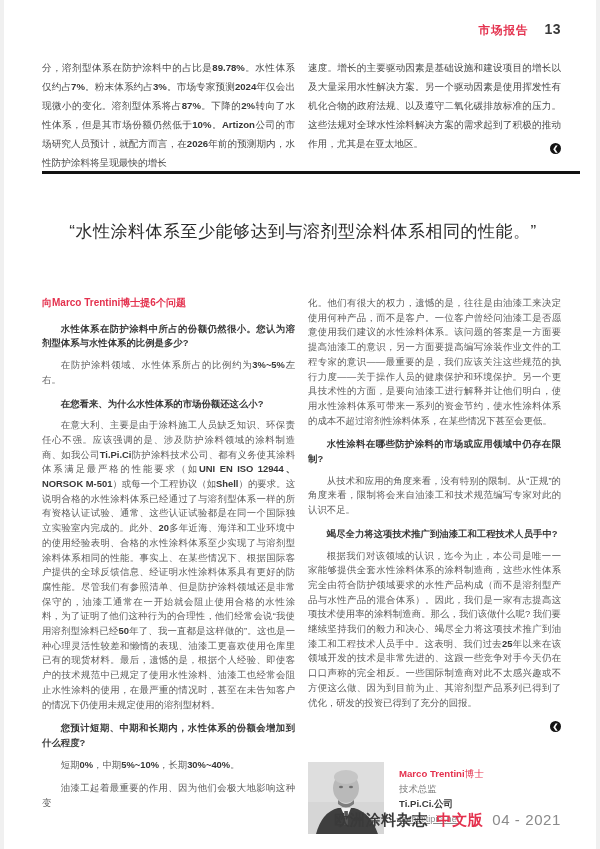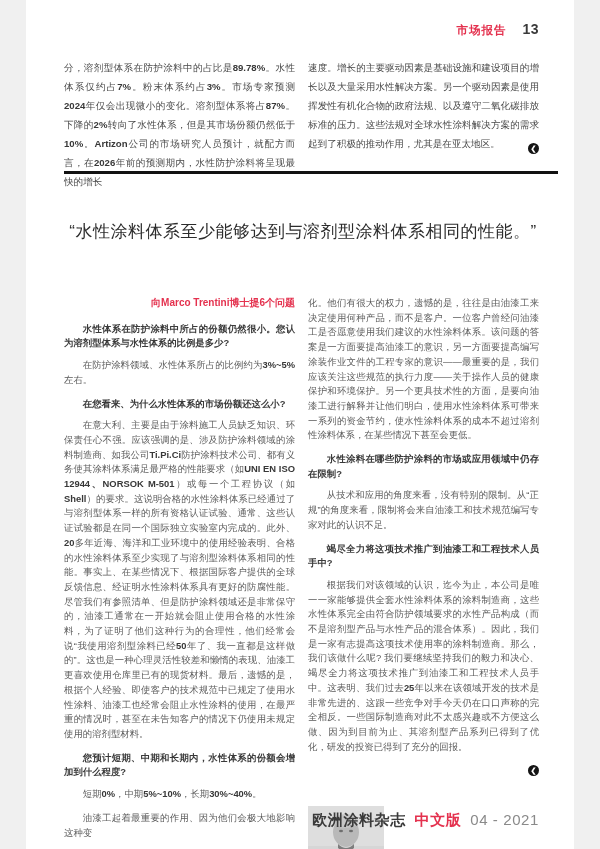--- a/index.html
+++ b/index.html
@@ -1,19 +1,19 @@
 <!DOCTYPE html>
 <html><head>
 <meta charset="utf-8">
 <style>
   * { box-sizing: border-box; margin: 0; padding: 0; }
   html,body { background:#f0f0f0; }
   .page {
     position: relative;
-    width: 548px; height: 849px;
+    width: 592px; height: 849px;
     margin: 0 auto;
     background: #ffffff;
     font-family: "Liberation Sans", sans-serif;
     color: #444;
     overflow: hidden;
   }
   
   .header { position: absolute; top: 21px; right: 35px; display: flex; align-items: baseline; gap: 16px; }
   .section-label { color: #e4314e; font-weight: bold; font-size: 11.5px; letter-spacing: 1px; }
   .page-number { color: #3a3a3a; font-size: 14px; font-weight: bold; letter-spacing: .5px; text-align: right; }
@@ -35,21 +35,21 @@
   .rule { position: absolute; top: 171px; left: 38px; right: 16px; height: 3px; background: #121212; }
   .quote {
     position: absolute; top: 220px; left: 38px; right: 32px;
     text-align: center; font-size: 17px; line-height: 24px;
     color: #2c2c2c; font-weight: 500; letter-spacing: .5px;
   }
 
   
   .interview { position: absolute; top: 296px; left: 38px; right: 35px; display: flex; gap: 13px; }
   .interview .col { flex: 1; font-size: 9.4px; line-height: 14.7px; text-align: justify; }
-  .iv-heading { color: #e4314e; font-weight: bold; font-size: 10px; text-align: right; margin-bottom: 11px; }
+  .iv-heading { color: #e4314e; font-weight: bold; font-size: 10px; text-align: left; margin-bottom: 11px; }
   .q { font-weight: bold; color: #3a3a3a; text-indent: 2em; margin: 9px 0 7px 0; }
   .a { color: #5b5b5b; text-indent: 2em; margin: 0 0 9px 0; }
   .a.cont { text-indent: 0; }
 
   
   .bio { display: flex; gap: 15px; margin-top: 28px; align-items: flex-start; }
   .bio-photo { width: 76px; height: 72px; flex: 0 0 76px; display: block; }
   .bio-text { padding-top: 4px; }
   .bio-name { color: #e4314e; font-size: 9.6px; line-height: 15px; }
   .bio-name .b { color: #e4314e; }
@@ -116,20 +116,26 @@
           <rect x="0" y="0" width="76" height="40" fill="#dedede"></rect>
           <path d="M8 72 Q14 50 30 46 L46 46 Q62 50 70 72 Z" fill="#3f3f3f"></path>
           <path d="M33 46 L38 58 L43 46 Z" fill="#f2f2f2"></path>
           <rect x="36.3" y="49" width="3.6" height="14" fill="#555"></rect>
           <ellipse cx="38" cy="26" rx="13" ry="15" fill="#b9b9b9"></ellipse>
           <ellipse cx="38" cy="15" rx="12" ry="7" fill="#c6c6c6"></ellipse>
           <path d="M30 38 Q38 46 46 38 L46 42 Q38 49 30 42 Z" fill="#7d7d7d"></path>
           <ellipse cx="33" cy="25" rx="2" ry="1.3" fill="#6e6e6e"></ellipse>
           <ellipse cx="43" cy="25" rx="2" ry="1.3" fill="#6e6e6e"></ellipse>
         </svg>
+        <div class="bio-text">
+          <div class="bio-name"><span class="b">Marco Trentini</span><span>博士</span></div>
+          <div class="bio-title">技术总监</div>
+          <div class="bio-company">Ti.Pi.Ci.公司</div>
+          <a class="bio-email" href="#">tech@tipici.net</a>
+        </div>
       </div>
     </div>
   </div>
 
   <div class="footer">
     <span class="journal">欧洲涂料杂志</span>
     <span class="edition">中文版</span>
     <span class="issue">04 - 2021</span>
   </div>
 

